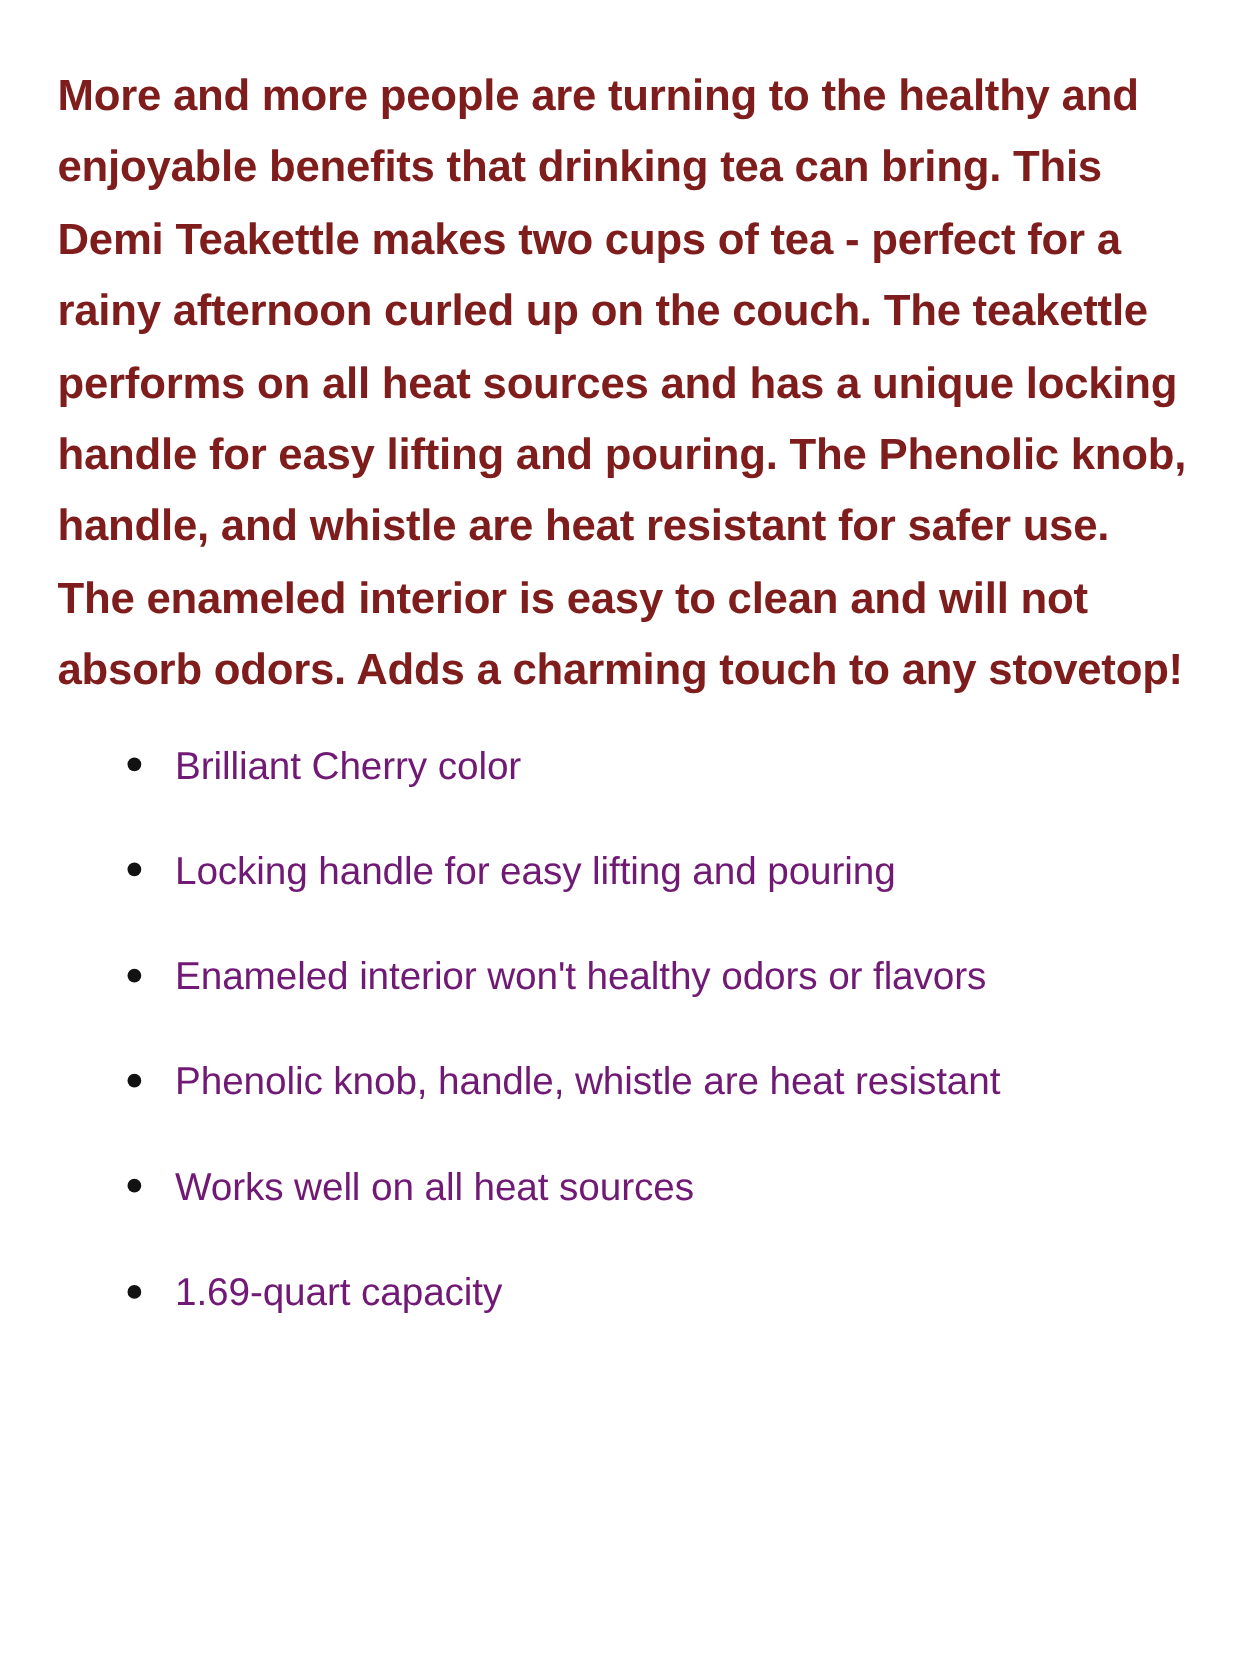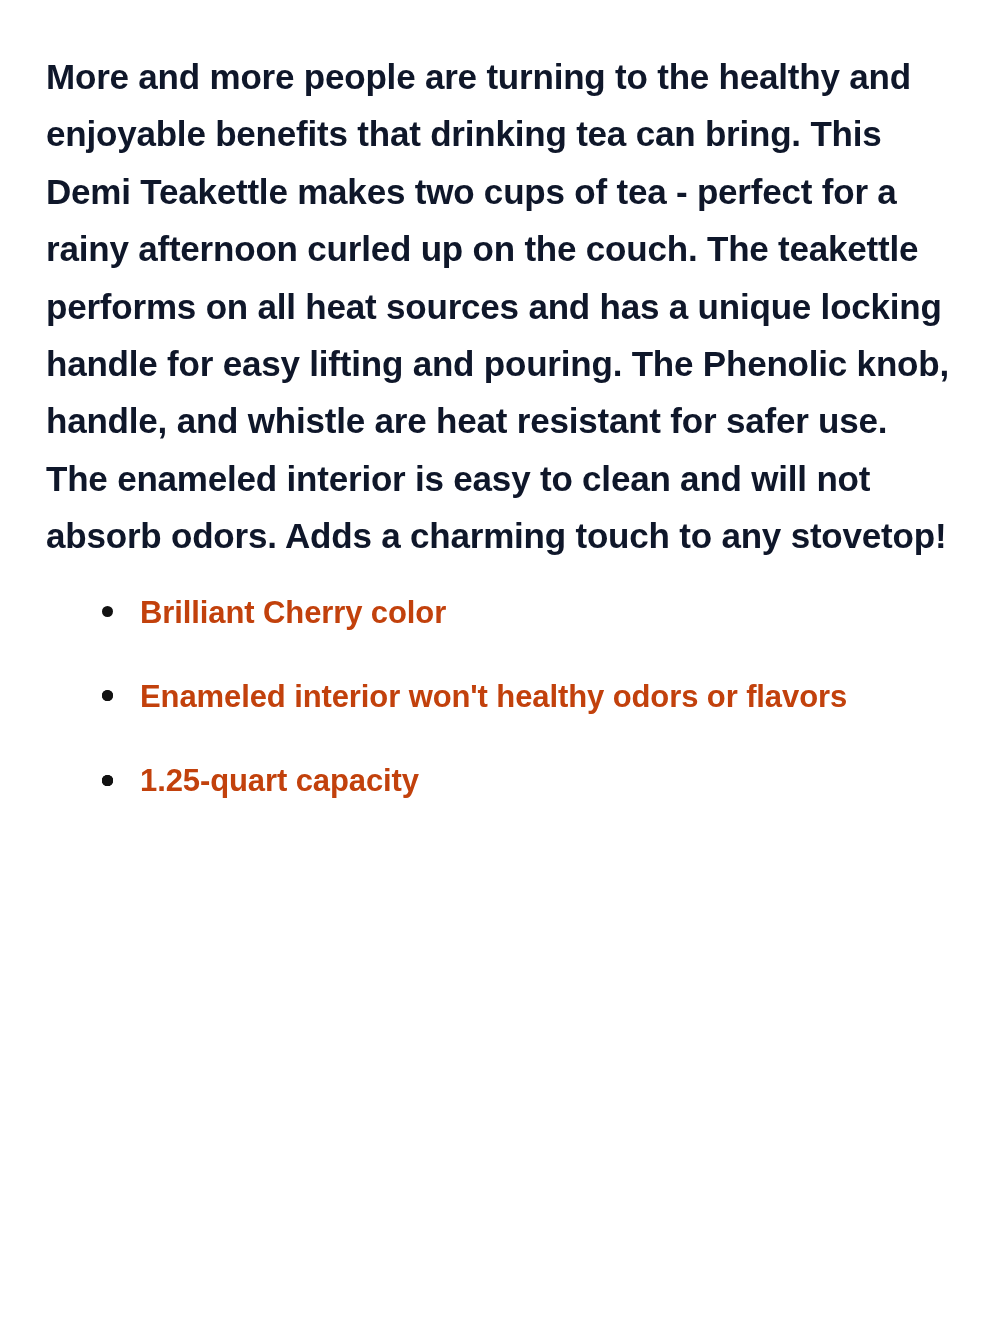--- a/index.html
+++ b/index.html
@@ -19,36 +19,36 @@
     width: 1000px;
     height: 1333px;
     padding: 48px 50px 0 46px;
     background: #ffffff;
   }
   .description {
     font-size: 35px;
     line-height: 1.64;
     font-weight: 600;
     letter-spacing: -0.2px;
-    color: #0f172a;
+    color: #7f1d1d;
     margin: 0 0 28px 0;
     text-align: left;
   }
   .feature-list {
     list-style: none;
     margin: 0;
     padding: 0;
   }
   .feature-item {
     position: relative;
     font-size: 31px;
-    font-weight: 700;
+    font-weight: 400;
     line-height: 1.3;
     letter-spacing: -0.1px;
-    color: #c2410c;
+    color: #701a75;
     padding-left: 94px;
     margin-bottom: 44px;
   }
   .feature-item .bullet {
     position: absolute;
     left: 56px;
     top: 0.44em;
     width: 11px;
     height: 11px;
     border-radius: 50%;
@@ -66,30 +66,33 @@
 
   <p class="description">More and more people are turning to the healthy and enjoyable benefits that drinking tea can bring. This Demi Teakettle makes two cups of tea - perfect for a rainy afternoon curled up on the couch. The teakettle performs on all heat sources and has a unique locking handle for easy lifting and pouring. The Phenolic knob, handle, and whistle are heat resistant for safer use. The enameled interior is easy to clean and will not absorb odors. Adds a charming touch to any stovetop!</p>
 
   <ul class="feature-list">
     <li class="feature-item">
       <span class="bullet"></span>
       <span class="txt">Brilliant Cherry color</span>
     </li>
     <li class="feature-item">
       <span class="bullet"></span>
+      <span class="txt">Locking handle for easy lifting and pouring</span>
     </li>
     <li class="feature-item">
       <span class="bullet"></span>
       <span class="txt">Enameled interior won't healthy odors or flavors</span>
     </li>
     <li class="feature-item">
       <span class="bullet"></span>
+      <span class="txt">Phenolic knob, handle, whistle are heat resistant</span>
     </li>
     <li class="feature-item">
       <span class="bullet"></span>
+      <span class="txt">Works well on all heat sources</span>
     </li>
     <li class="feature-item">
       <span class="bullet"></span>
-      <span class="txt">1.25-quart capacity</span>
+      <span class="txt">1.69-quart capacity</span>
     </li>
   </ul>
 
 </div>
 
 </body></html>

